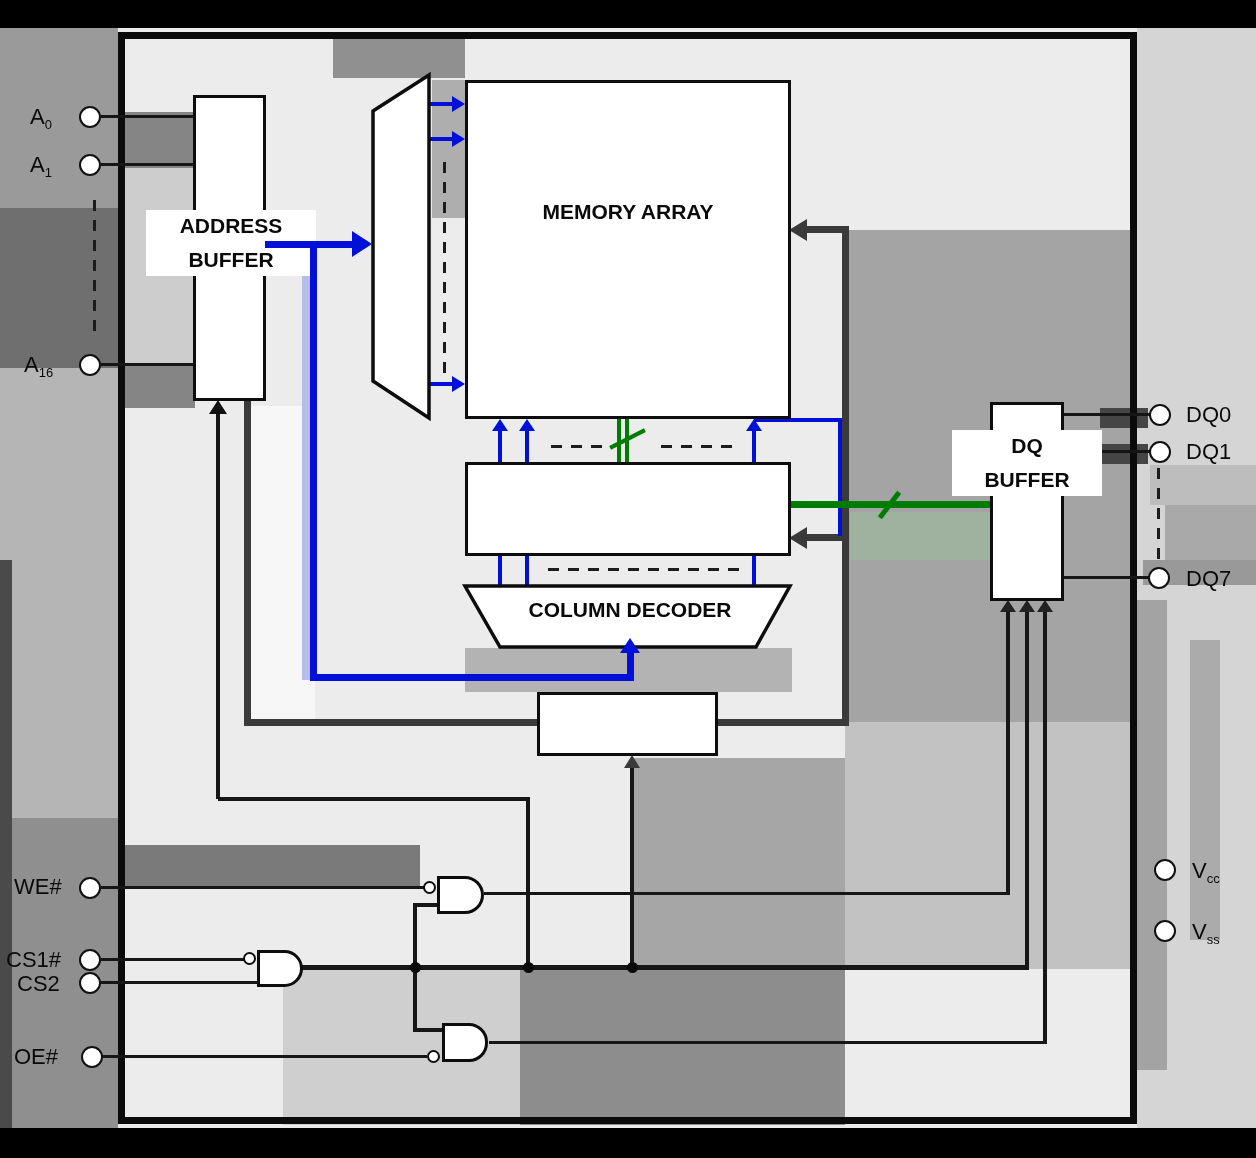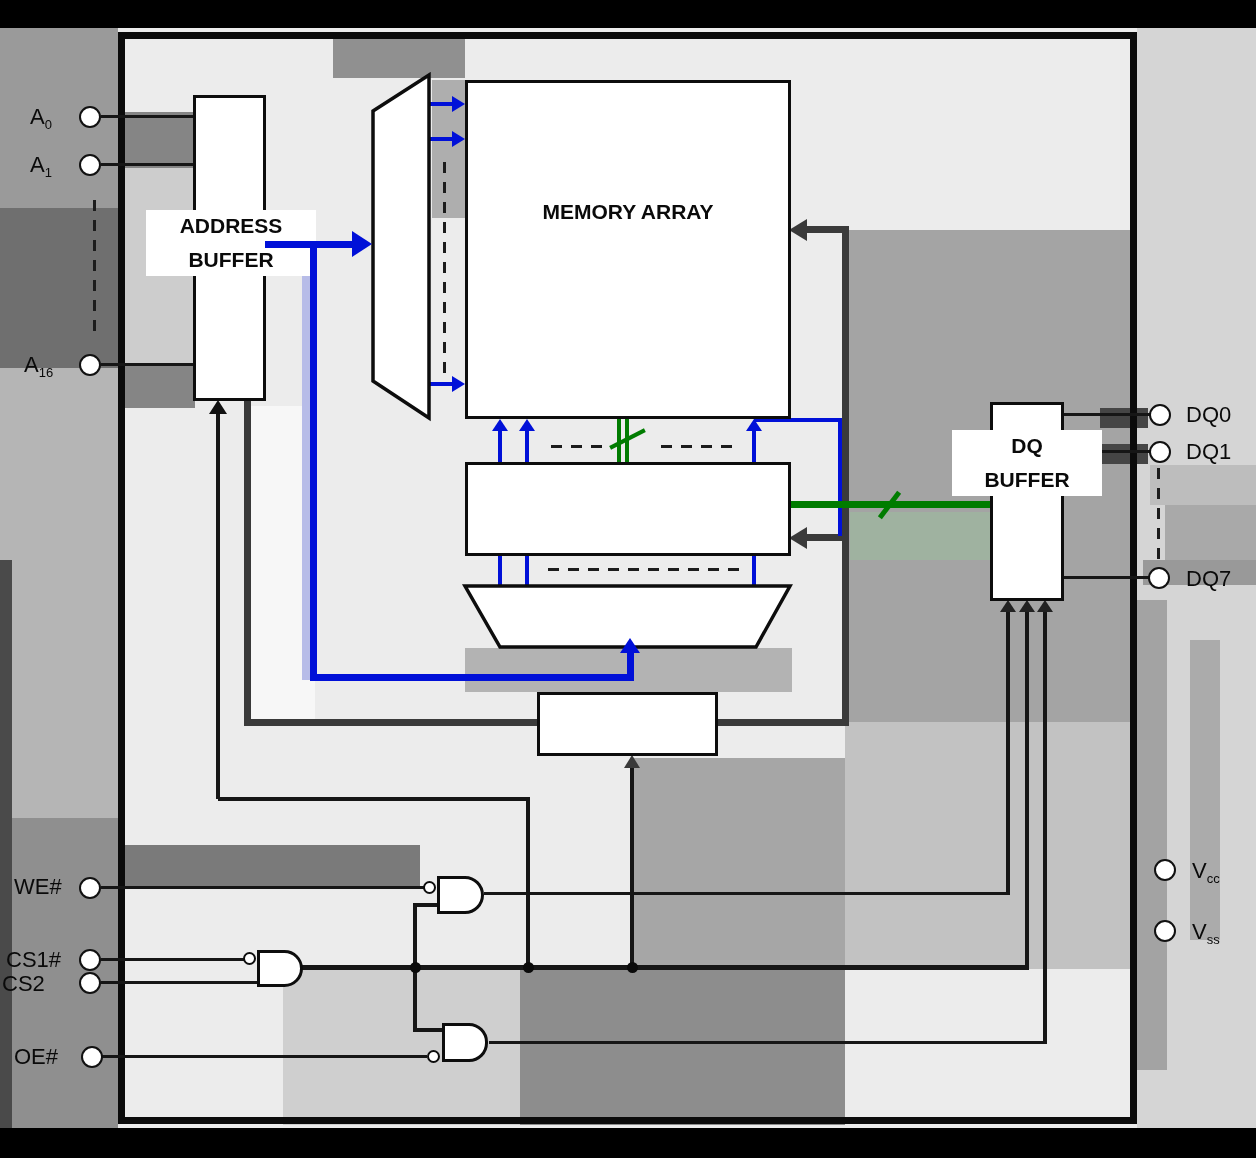--- a/index.html
+++ b/index.html
@@ -170,20 +170,21 @@
     <polygon points="4,3 329,3 295,64 39,64" fill="#ffffff" stroke="#0d0d0d" stroke-width="3.5"></polygon>
   </svg>
   <div class="blk" style="left:537px;top:692px;width:181px;height:64px"></div>
   <div class="blk" style="left:990px;top:402px;width:74px;height:199px"></div>
 
   <div class="band" style="left:146px;top:210px;width:170px">
     <span>ADDRESS</span>
     <span>BUFFER</span>
   </div>
   <div class="ilbl" style="left:465px;top:200px;width:326px">MEMORY ARRAY</div>
+  <div class="ilbl" style="left:505px;top:598px;width:250px">COLUMN DECODER</div>
   <div class="band" style="left:952px;top:430px;width:150px">
     <span>DQ</span>
     <span>BUFFER</span>
   </div>
 
   <div class="gate" style="left:437px;top:876px;width:47px;height:38px"></div>
   <div class="bubble" style="left:423px;top:881px"></div>
   <div class="gate" style="left:257px;top:950px;width:46px;height:37px"></div>
   <div class="bubble" style="left:243px;top:952px"></div>
   <div class="gate" style="left:442px;top:1023px;width:46px;height:39px"></div>
@@ -194,21 +195,21 @@
   <div class="pin" style="left:79px;top:354px"></div>
   <div class="pin" style="left:79px;top:877px"></div>
   <div class="pin" style="left:79px;top:949px"></div>
   <div class="pin" style="left:79px;top:972px"></div>
   <div class="pin" style="left:81px;top:1046px"></div>
   <div class="plbl" style="left:30px;top:104px"><span>A</span><sub>0</sub></div>
   <div class="plbl" style="left:30px;top:152px"><span>A</span><sub>1</sub></div>
   <div class="plbl" style="left:24px;top:352px"><span>A</span><sub>16</sub></div>
   <div class="plbl" style="left:14px;top:874px"><span>WE#</span><sub></sub></div>
   <div class="plbl" style="left:6px;top:947px"><span>CS1#</span><sub></sub></div>
-  <div class="plbl" style="left:2px;top:971px"><span>CS2</span><sub></sub></div>
+  <div class="plbl" style="left:17px;top:971px"><span>CS2</span><sub></sub></div>
   <div class="plbl" style="left:14px;top:1044px"><span>OE#</span><sub></sub></div>
 
   <div class="pin" style="left:1149px;top:404px"></div>
   <div class="pin" style="left:1149px;top:441px"></div>
   <div class="pin" style="left:1148px;top:567px"></div>
   <div class="pin" style="left:1154px;top:859px"></div>
   <div class="pin" style="left:1154px;top:920px"></div>
   <div class="plbl" style="left:1186px;top:402px"><span>DQ0</span><sub></sub></div>
   <div class="plbl" style="left:1186px;top:439px"><span>DQ1</span><sub></sub></div>
   <div class="plbl" style="left:1186px;top:566px"><span>DQ7</span><sub></sub></div>

